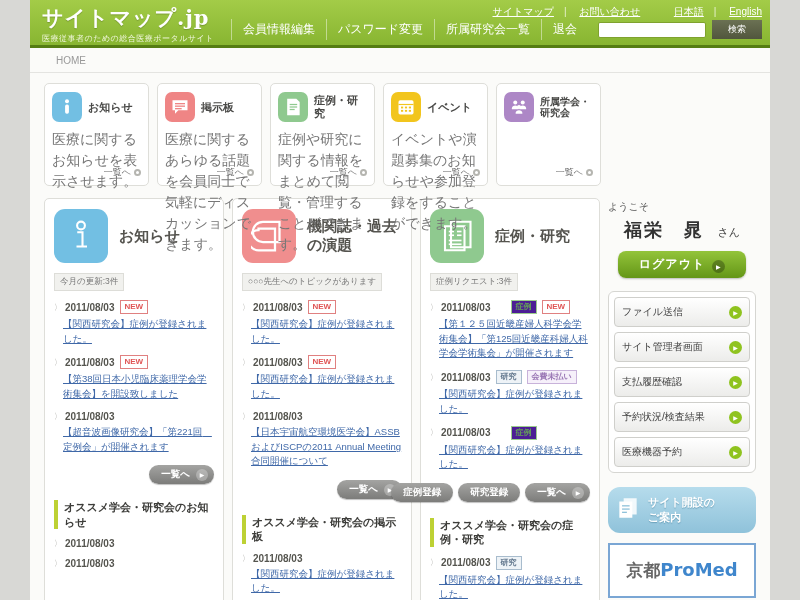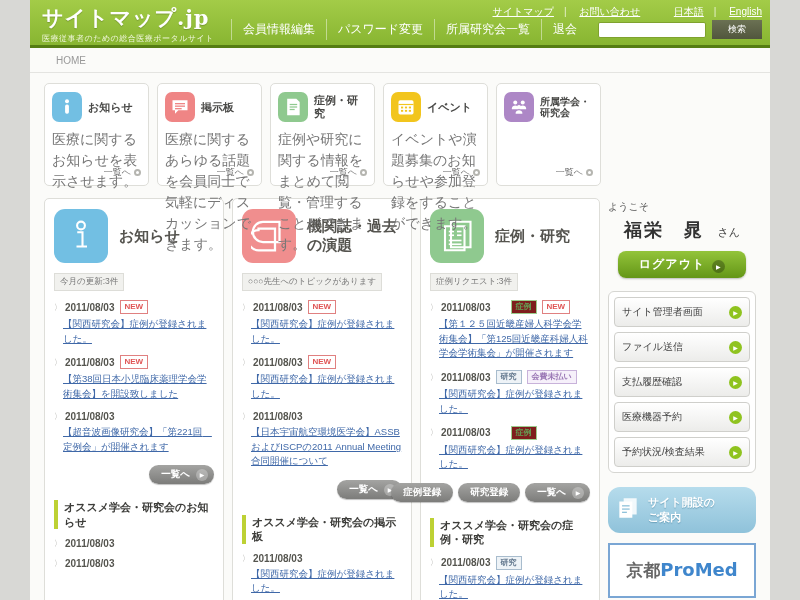--- a/index.html
+++ b/index.html
@@ -43,21 +43,21 @@
   .col-head { display:flex; align-items:center; }
   .col-title { font-size:15px; font-weight:bold; color:#55544f; margin-left:11px; line-height:1.25; }
   .status-tag { display:inline-block; font-size:8.5px; color:#777; background:#f1f1ee; border:1px solid #ddddd8; padding:2px 5px; margin-top:10px; }
 
   .entry { margin-top:9px; }
   .entry-date-row { font-size:10px; font-weight:bold; color:#55554f; display:flex; align-items:center; flex-wrap:wrap; }
   .entry-arrow { color:#a9a9a4; font-size:8px; margin-right:3px; font-weight:normal; }
   .entry-link { display:block; margin:3px 0 0 9px; font-size:9.5px; color:#3f68a8; text-decoration:underline; line-height:1.55; cursor:pointer; }
   .badge { font-size:8px; padding:0 4px; border:1px solid; border-radius:0; margin-left:5px; font-weight:bold; background:#fff; line-height:1.5; }
   .badge-new { color:#e05555; border-color:#e08080; }
-  .badge-case { color:#64a356; border-color:#9ccc8d; background:#7f1d1d;margin-left:20px; }
+  .badge-case { color:#64a356; border-color:#9ccc8d; background:#4c1d95;margin-left:20px; }
   .badge-research { color:#64798f; border-color:#a8bccd; background:#eef3f7; }
   .badge-unpaid { color:#9a77b5; border-color:#c8b2da; background:#f6f0fa; }
 
   .btn-row { display:flex; justify-content:flex-end; gap:5px; margin-top:11px; }
   .pill-btn { display:inline-flex; align-items:center; background:linear-gradient(#a4a4a2,#7c7c7a); border-radius:12px; padding:3px 6px 3px 12px; color:#fff; font-size:9.5px; font-weight:bold; cursor:pointer; box-shadow:0 1px 1px rgba(0,0,0,.25); white-space:nowrap; }
   .pill-btn .pb-arrow { display:inline-flex; align-items:center; justify-content:center; width:12px; height:12px; border-radius:50%; background:rgba(255,255,255,.28); color:#fff; font-size:6px; margin-left:6px; }
   .pill-btn.no-arrow { padding:3px 12px; }
 
   .rec-title { font-size:11px; font-weight:bold; color:#3d3d3a; border-left:4px solid #bdd134; padding-left:6px; margin-top:16px; line-height:1.3; }
 
@@ -407,37 +407,37 @@
           <span class="username">福栄　晁</span>
           <span class="honorific">さん</span>
         </div>
         <div class="logout-btn">
           <span>ログアウト</span>
             <span class="pb-arrow">▶</span>
         </div>
 
         <div class="side-menu">
           <div class="side-item">
+              <span>ファイル送信</span>
+              <span class="arrow-green">▶</span>
+            </div>
+          <div class="side-item">
               <span>サイト管理者画面</span>
-              <span class="arrow-green">▶</span>
-            </div>
-          <div class="side-item">
-              <span>ファイル送信</span>
               <span class="arrow-green">▶</span>
             </div>
           <div class="side-item">
               <span>支払履歴確認</span>
               <span class="arrow-green">▶</span>
             </div>
           <div class="side-item">
+              <span>予約状況/検査結果</span>
+              <span class="arrow-green">▶</span>
+            </div>
+          <div class="side-item">
               <span>医療機器予約</span>
-              <span class="arrow-green">▶</span>
-            </div>
-          <div class="side-item">
-              <span>予約状況/検査結果</span>
               <span class="arrow-green">▶</span>
             </div>
         </div>
 
         <div class="site-banner">
           <span>
             <svg width="26" height="26" viewBox="0 0 24 24">
                 <path d="M8 3h12v15H8z" fill="#fff" opacity=".85"></path>
                 <path d="M4 6h12v15H4z" fill="#fff"></path>
                 <g stroke="#8fc2da" stroke-width="1.2">

